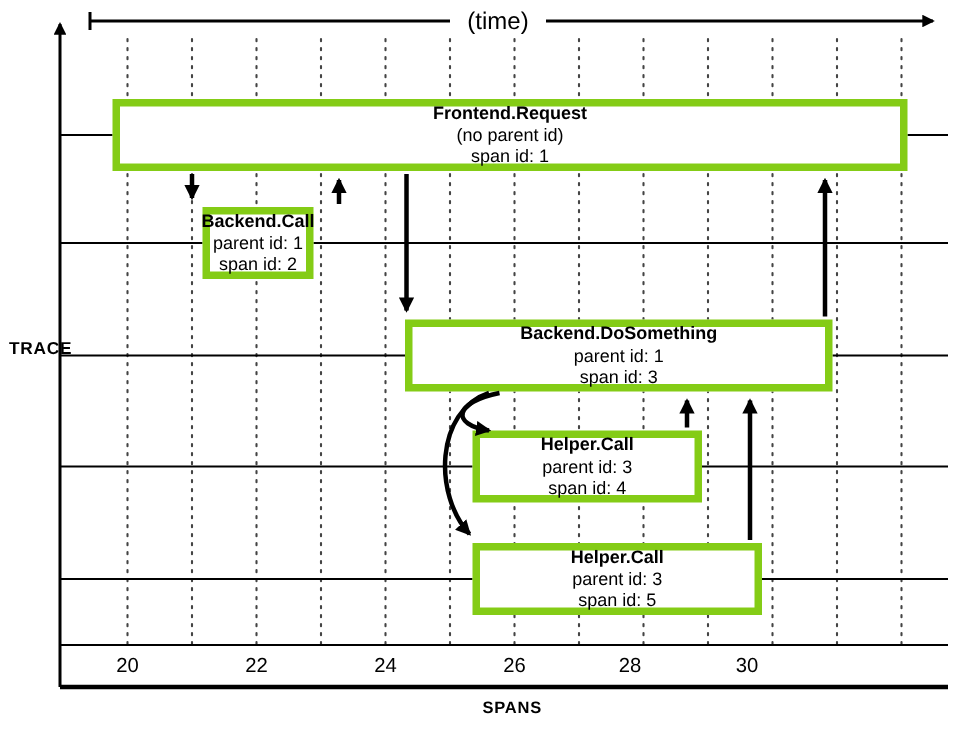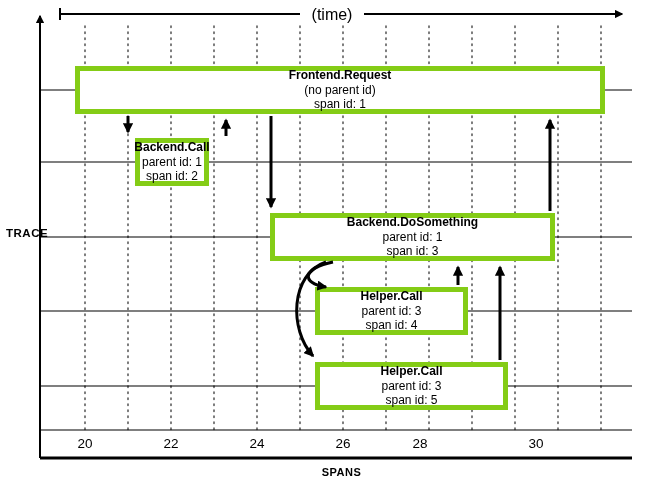--- a/index.html
+++ b/index.html
@@ -176,15 +176,15 @@
 
   <div class="axis-label" style="left:6px; top:227px;">TRACE</div>
 
   <div class="axis-label" style="left:0; top:466px; width:647px; text-align:center; font-size:11px;margin-left:18px;">SPANS</div>
 
   <div class="tick" style="left:85px;">20</div>
   <div class="tick" style="left:171px;">22</div>
   <div class="tick" style="left:257px;">24</div>
   <div class="tick" style="left:343px;">26</div>
   <div class="tick" style="left:420px;">28</div>
-  <div class="tick" style="left:536px;">30</div>
+  <div class="tick" style="left:498px;">30</div>
 
 </div>
 
 </body></html>

